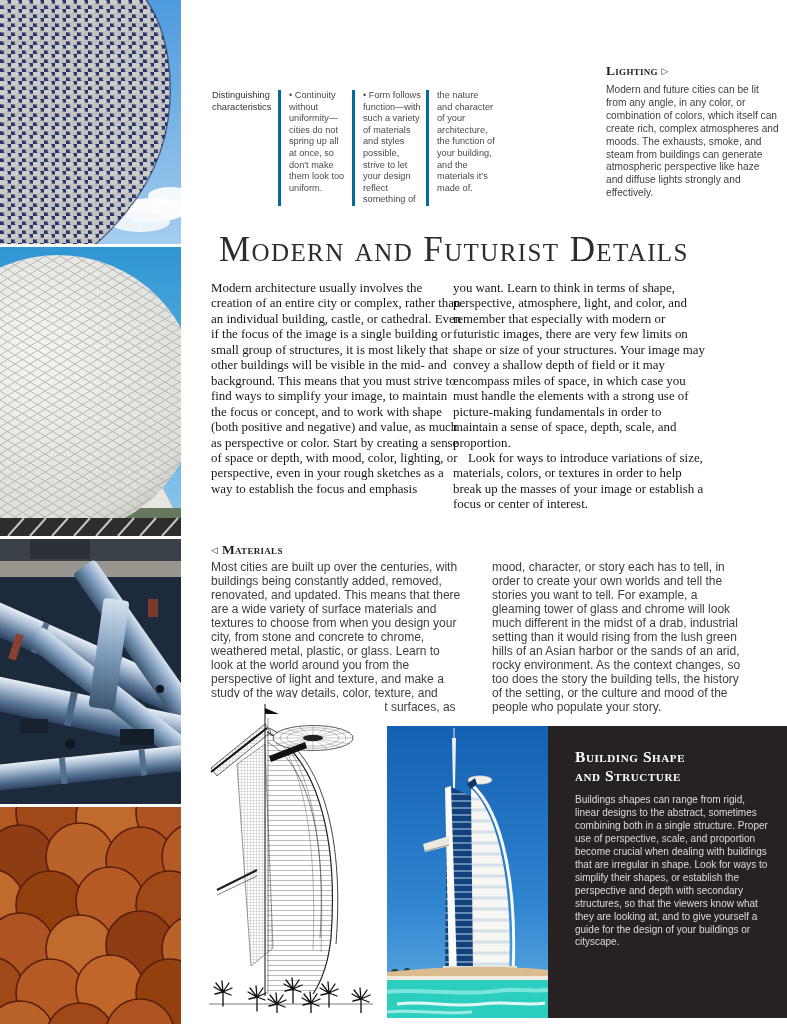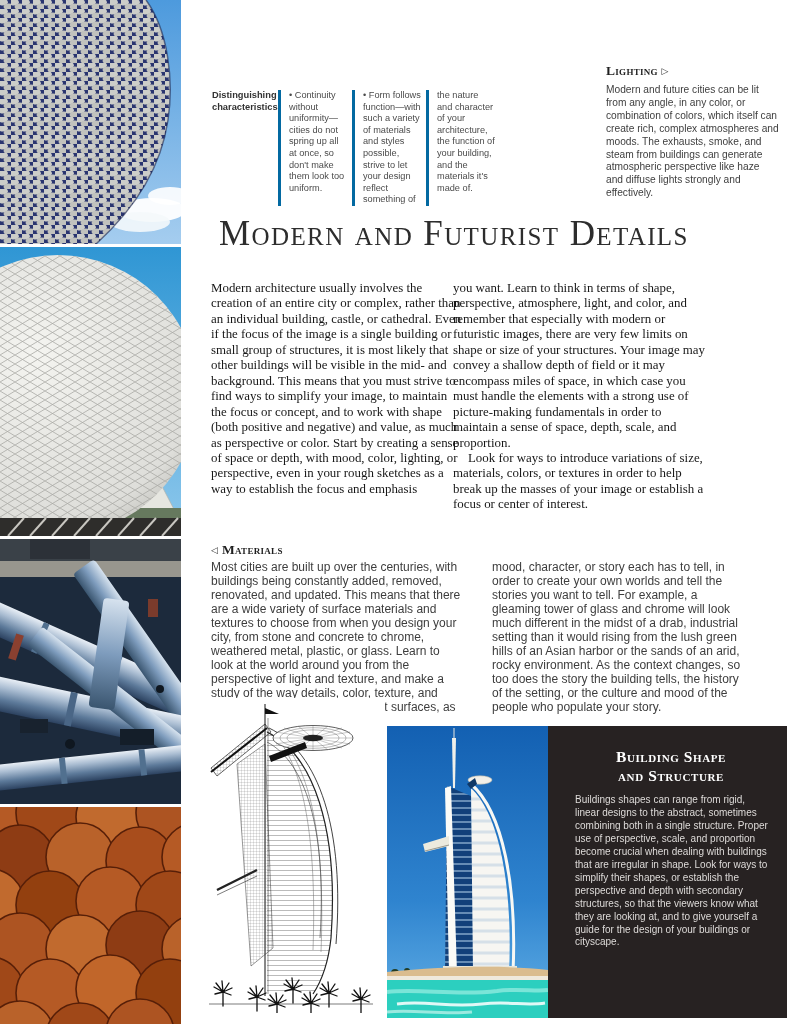--- a/index.html
+++ b/index.html
@@ -4,57 +4,57 @@
 <style>
   html,body{margin:0;padding:0;background:#fff;}
   .page{position:relative;width:787px;height:1024px;background:#ffffff;
         font-family:"Liberation Sans",sans-serif;overflow:hidden;}
   .abs{position:absolute;}
   figure{margin:0;padding:0;line-height:0;}
 
   
   .char-table{left:212px;top:90px;width:368px;display:flex;
               font-size:9.2px;line-height:11.6px;color:#4b4b4b;}
-  .char-label{width:66px;font-weight:bold;color:#333;font-size:9.3px;
+  .char-label{width:66px;font-weight:normal;color:#333;font-size:9.3px;
               line-height:11.5px;padding-right:6px;box-sizing:border-box;}
   .char-col{width:74px;border-left:3px solid #0369a1;padding:0 4px 0 8px;
             min-height:110px;box-sizing:border-box;}
 
   
   .caption-head{font-family:"Liberation Serif",serif;font-variant:small-caps;
                 font-weight:bold;font-size:13.5px;color:#1f1f1f;letter-spacing:.3px;
                 line-height:14px;}
   .tri{font-family:"DejaVu Sans",sans-serif;font-size:9px;color:#2e2e2e;
        font-weight:normal;font-variant:normal;position:relative;top:-1px;}
 
   .lighting{left:606px;top:64px;width:173px;}
   .lighting p{margin:5px 0 0;font-size:10.2px;line-height:12.9px;color:#3e3e3e;}
 
-  .page-title{left:219px;top:214px;width:562px;margin:0;
+  .page-title{left:219px;top:230px;width:562px;margin:0;
               font-family:"Liberation Serif",serif;font-variant:small-caps;
               font-weight:400;font-size:35px;letter-spacing:1.4px;color:#2d2d2d;
               white-space:nowrap;}
 
   .bodycol{top:281px;font-family:"Liberation Serif",serif;font-size:12.9px;
            line-height:15.45px;color:#171717;}
   .bodycol p{margin:0;}
   .c1{left:211px;width:251px;}
   .c2{left:453px;width:253px;}
   .indent{text-indent:15px;}
 
   .materials-head{left:211px;top:543px;}
   .matcol{top:561px;font-size:12px;line-height:13.95px;color:#3d3d3d;}
   .m1{left:211px;width:252px;}
   .m2{left:492px;width:252px;}
 
   .shape-box{left:548px;top:726px;width:239px;height:292px;background:#272222;
              box-sizing:border-box;padding:22px 20px 0 27px;}
   .box-title{font-family:"Liberation Serif",serif;font-variant:small-caps;
              font-weight:bold;font-size:15.5px;line-height:18.5px;color:#ffffff;
-             letter-spacing:.6px;text-align:center;}
+             letter-spacing:.6px;}
   .shape-box p{margin:9px 0 0;font-size:10px;line-height:12.95px;color:#dedbd9;
                width:193px;}
 </style>
 </head>
 <body>
 
 <div class="page">
 
   <figure class="abs" style="left:0;top:0;">
     <svg width="181" height="244" viewBox="0 0 181 244">

